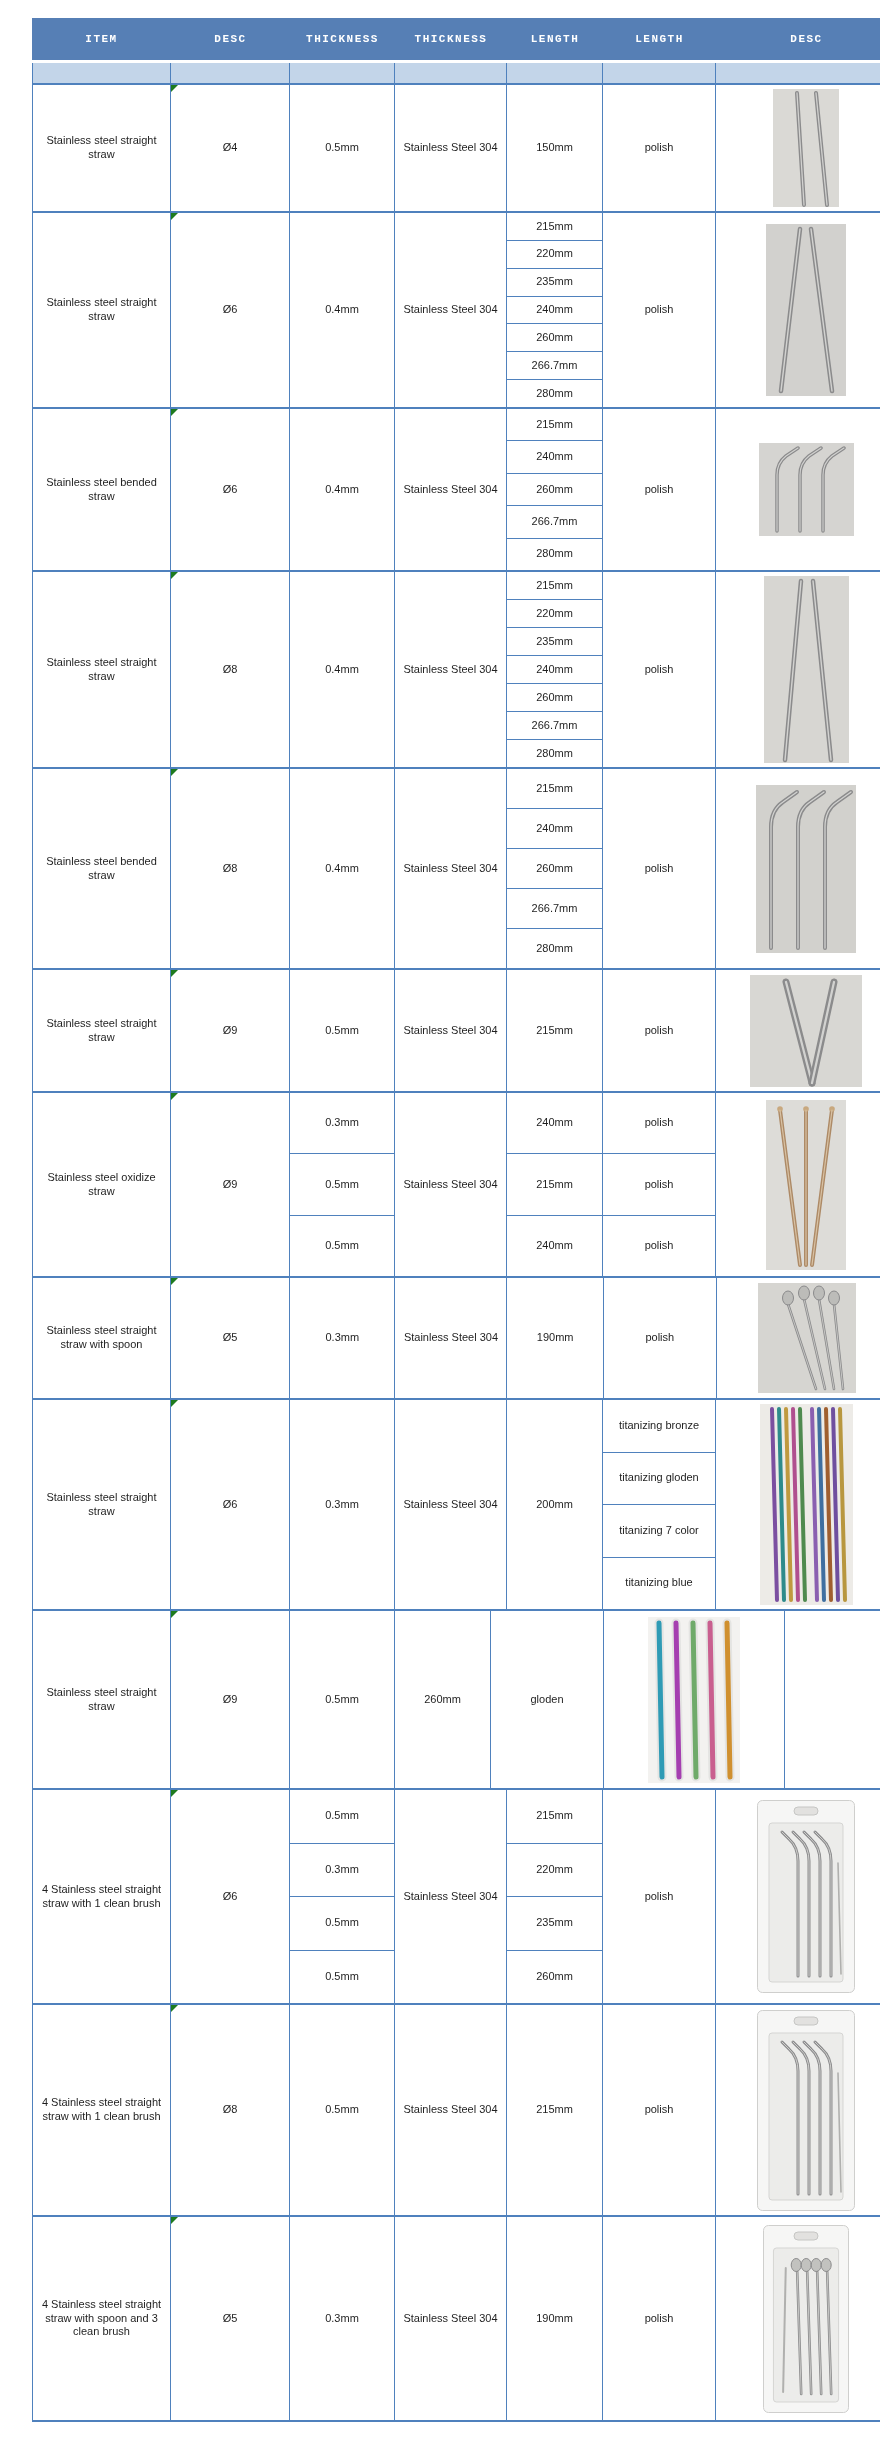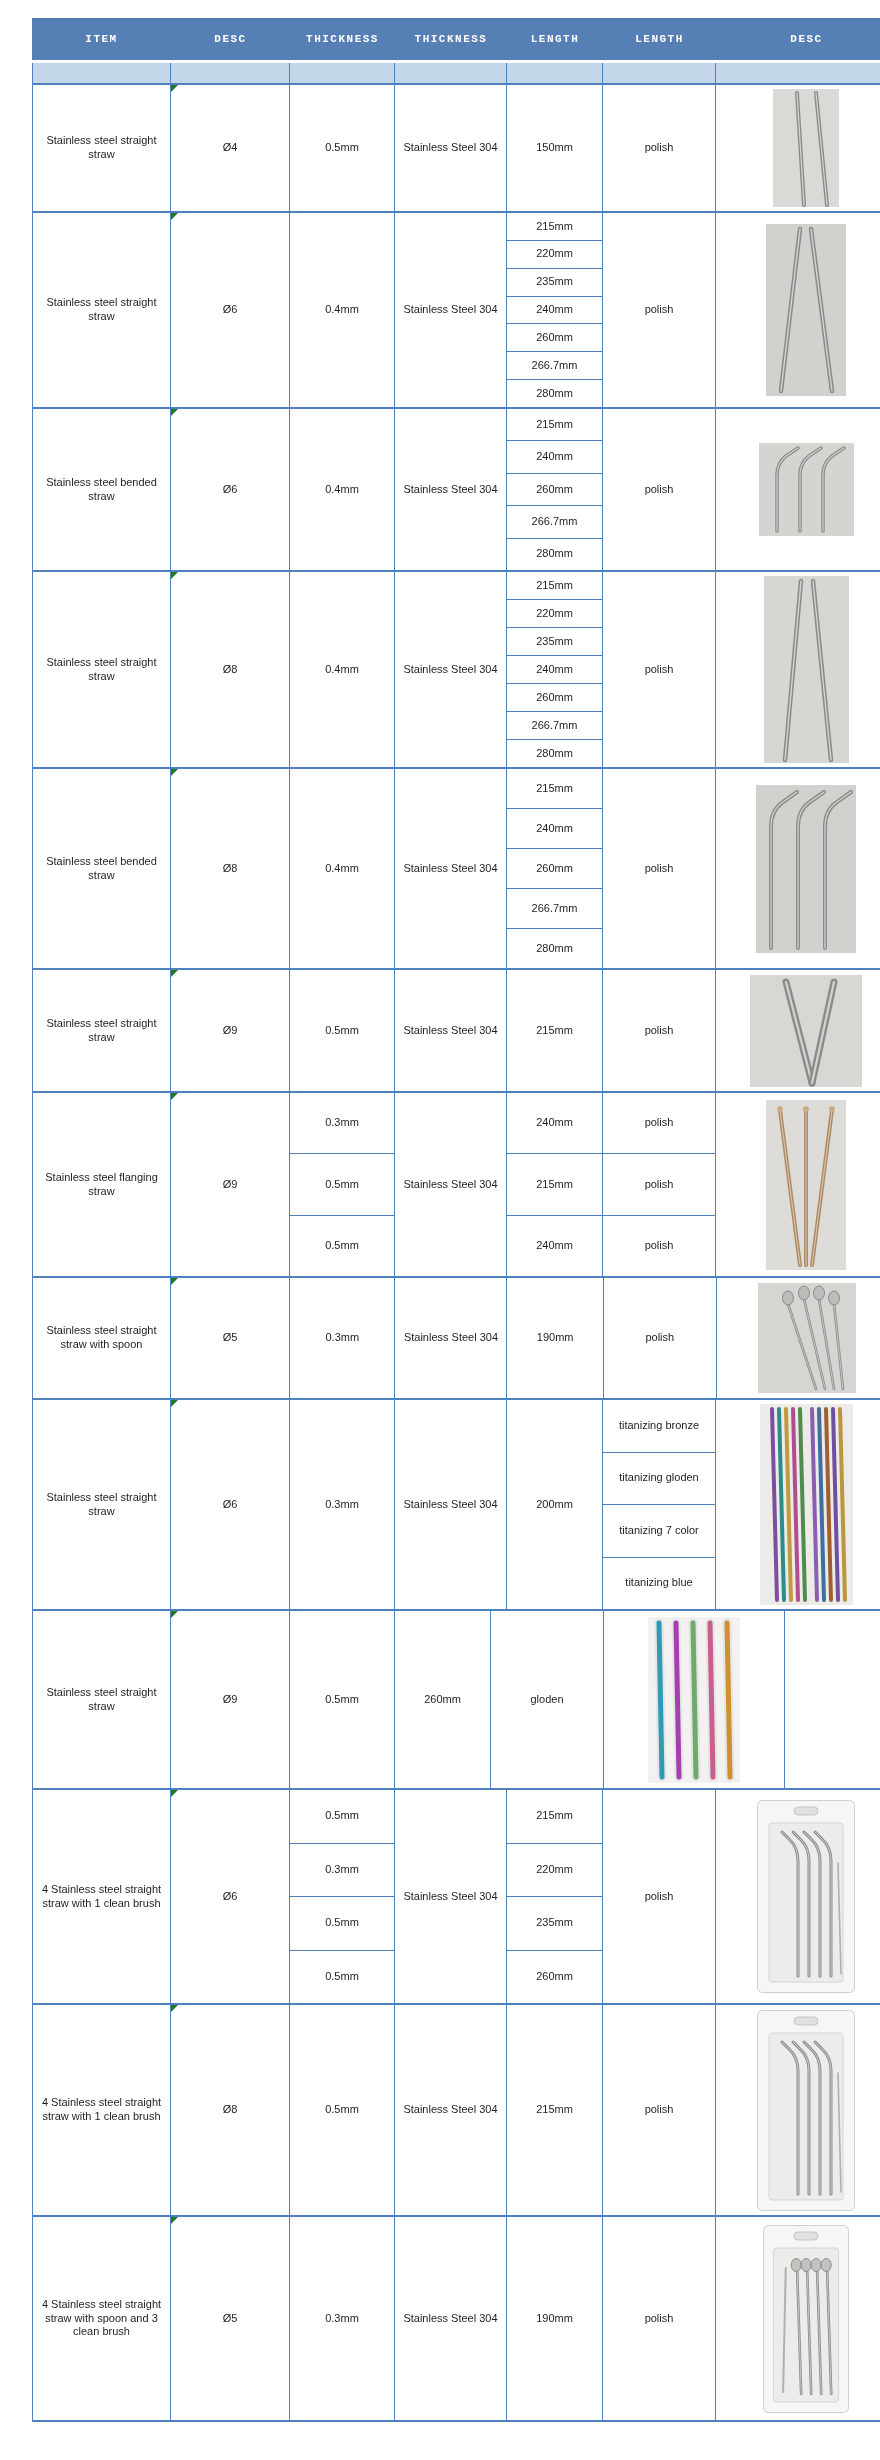--- a/index.html
+++ b/index.html
@@ -371,21 +371,21 @@
                 <path d="M36 7 L62 108" stroke="#8b8b8c" stroke-width="7" stroke-linecap="round" fill="none"></path>
                 <path d="M36 7 L62 108" stroke="#d2d2d0" stroke-width="2.24" stroke-linecap="round" fill="none"></path>
                 <path d="M84 7 L62 108" stroke="#8b8b8c" stroke-width="7" stroke-linecap="round" fill="none"></path>
                 <path d="M84 7 L62 108" stroke="#d2d2d0" stroke-width="2.24" stroke-linecap="round" fill="none"></path>
               </svg>
             </div>
           </div>
         </div>
         <div class="trow" style="height: 185px;">
           <div class="cell" style="width: 138px;">
-            <span>Stainless steel flanging straw</span>
+            <span>Stainless steel oxidize straw</span>
           </div>
           <div class="cell" style="width: 119px;">
             <span class="flag"></span>
             <span>Ø9</span>
           </div>
           <div class="cell stackcell" style="width: 105px;">
             <div class="stack">
               <div class="sub">
                 <span>0.3mm</span>
               </div>

